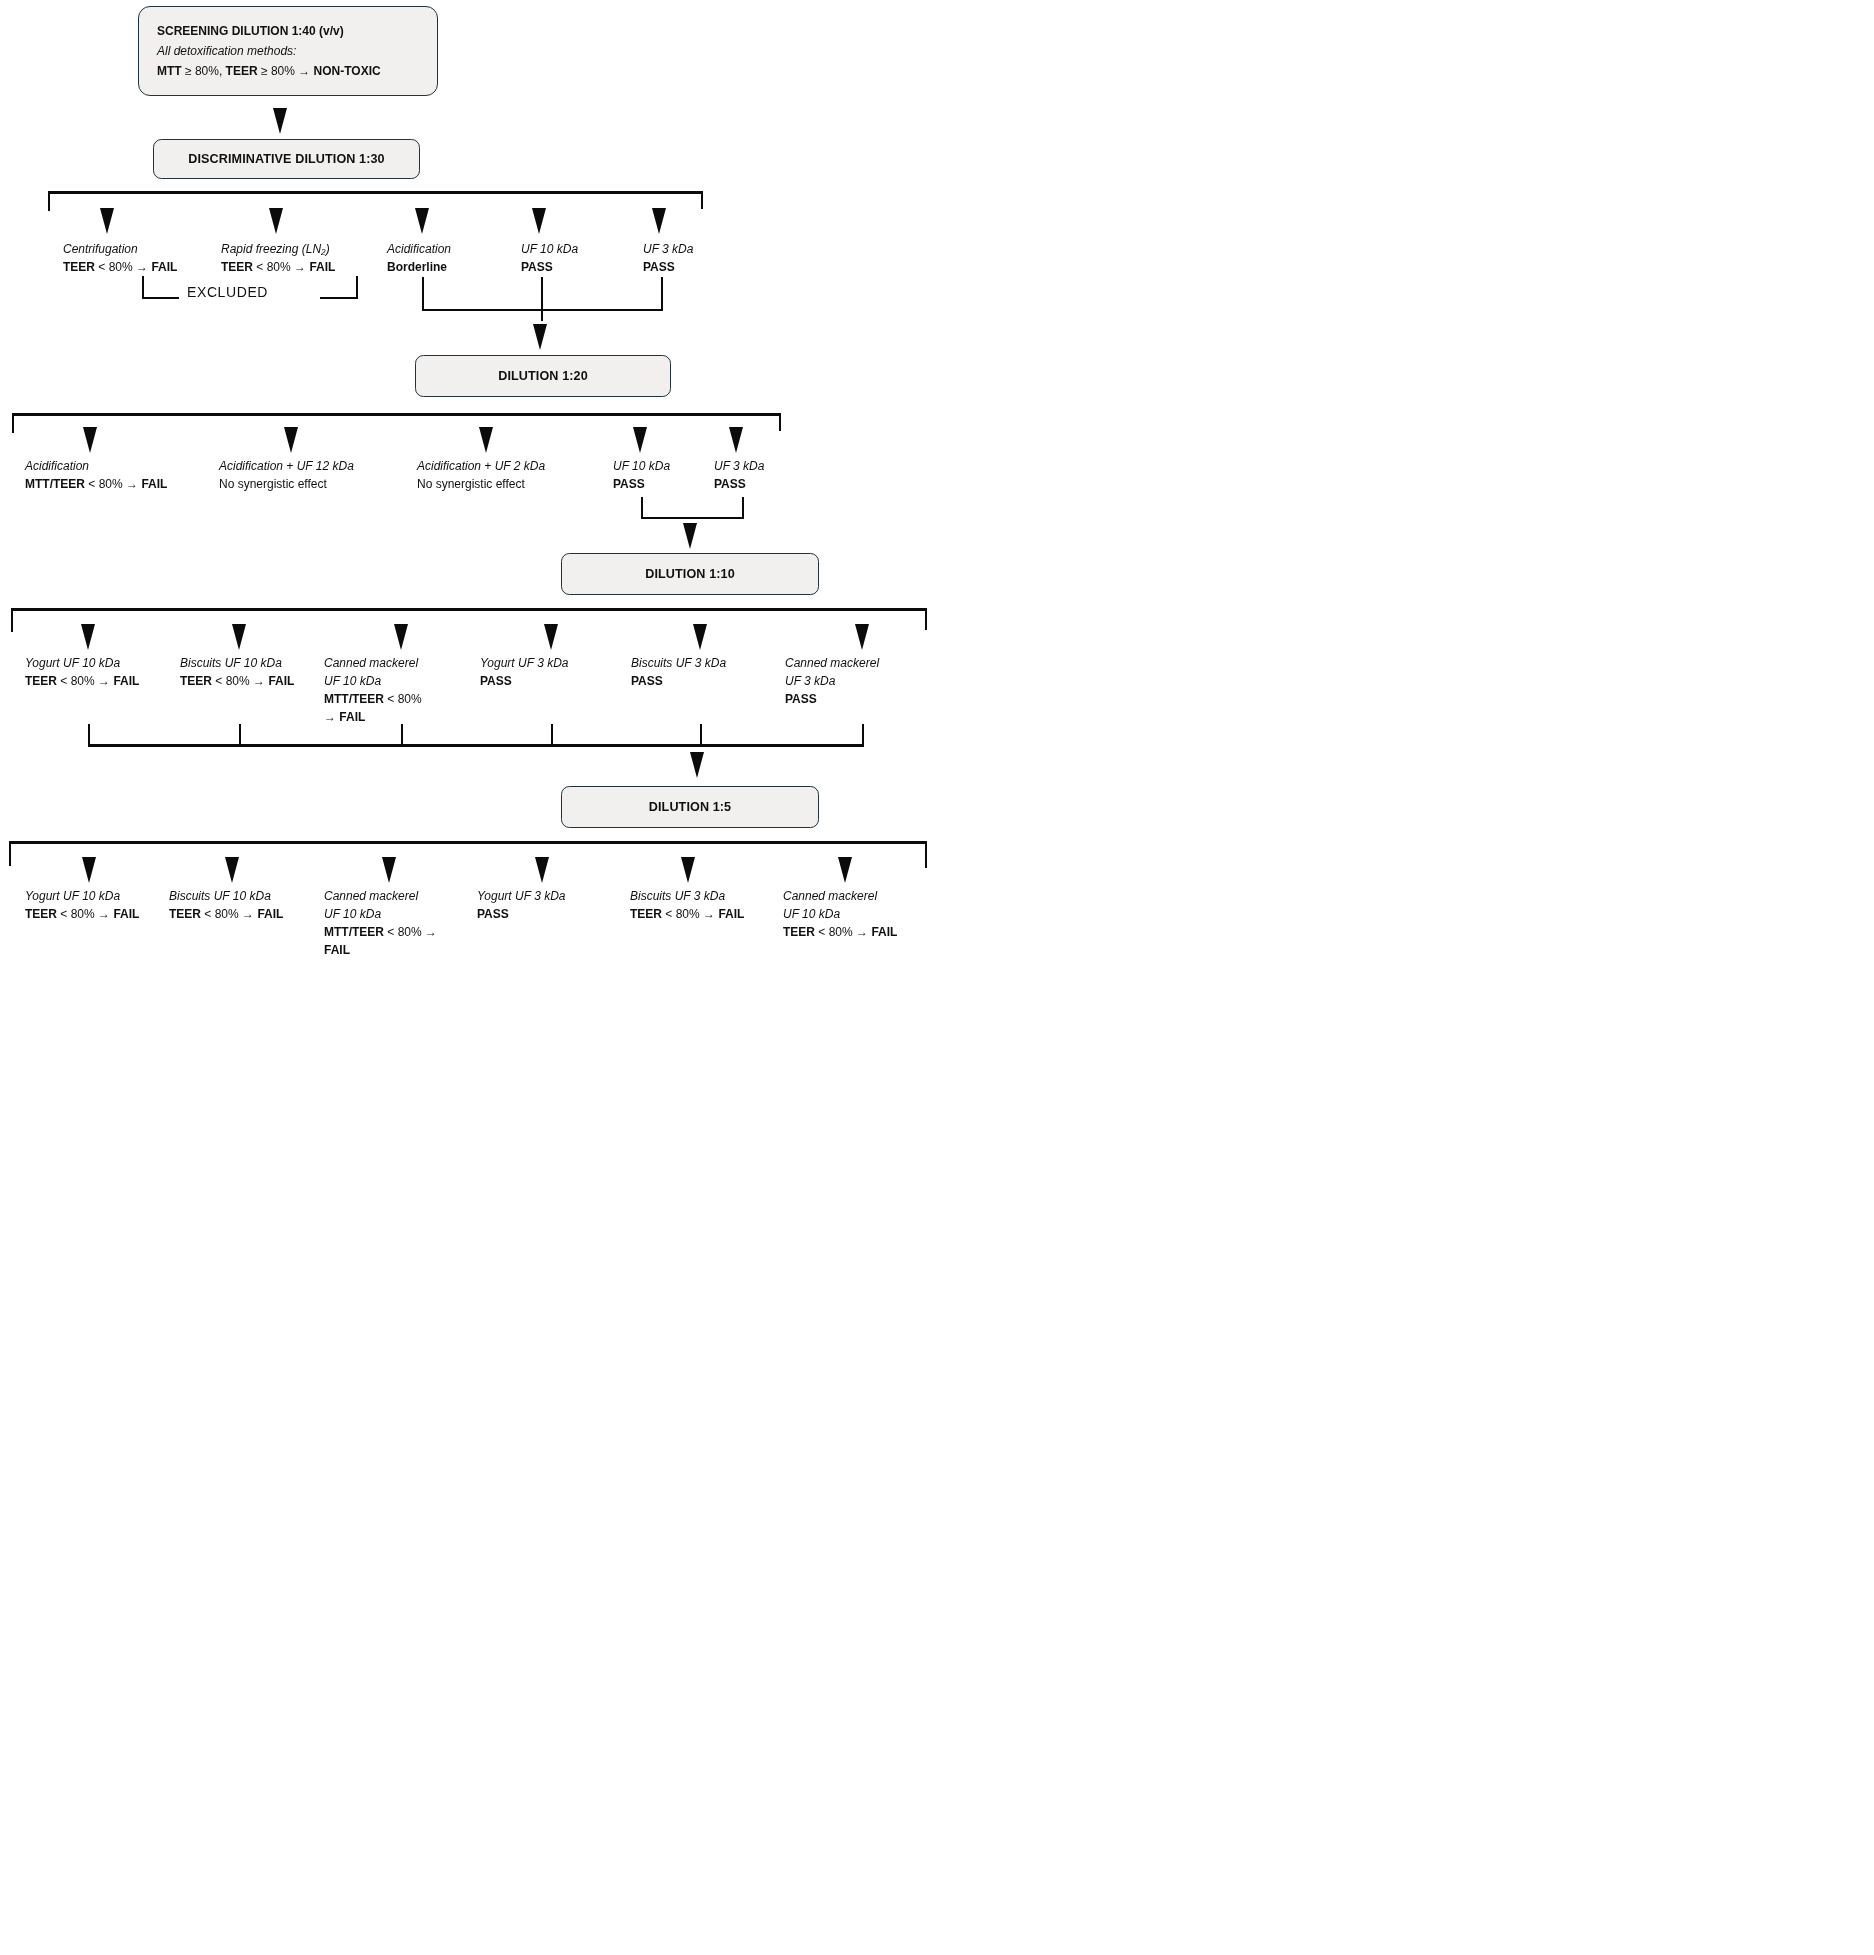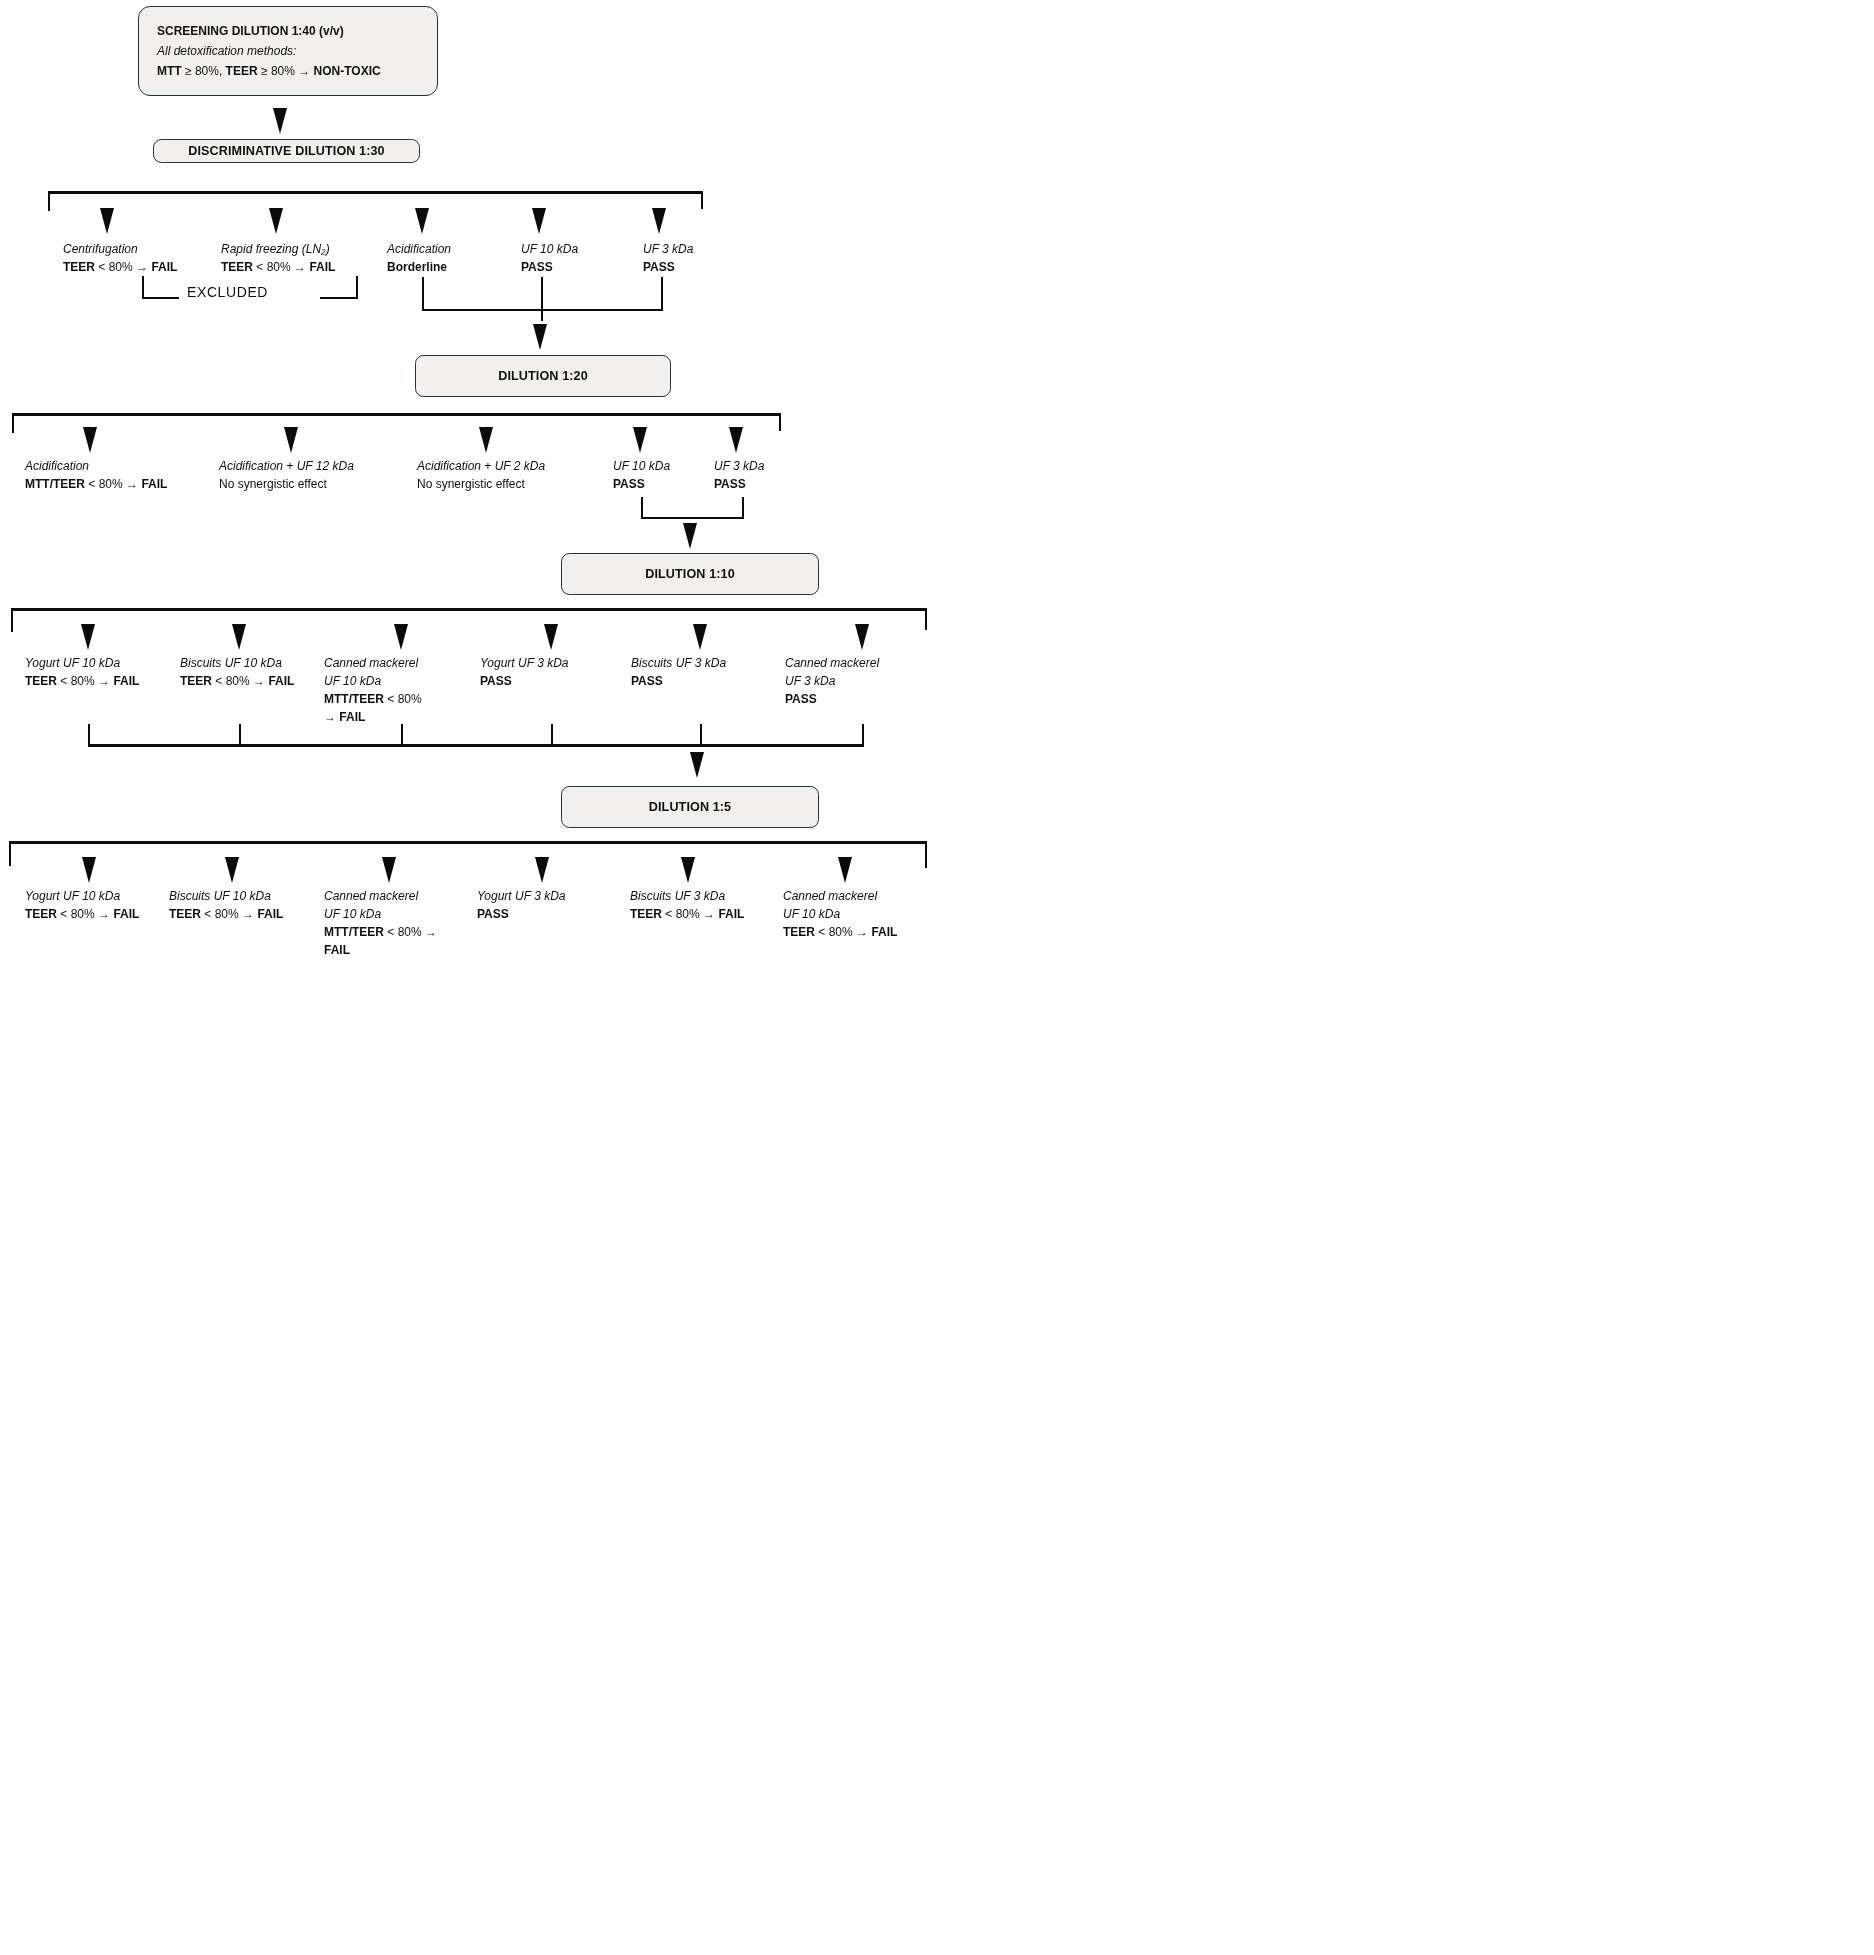--- a/index.html
+++ b/index.html
@@ -45,21 +45,21 @@
   <div class="box topbox" style="left:138px;top:6px;width:300px;height:90px;">
     <div>
         <div class="tline"><span class="b">SCREENING DILUTION 1:40 (v/v)</span></div>
         <div class="tline"><span class="i">All detoxification methods:</span></div>
         <div class="tline"><span class="b">MTT</span><span> ≥ 80%, </span><span class="b">TEER</span><span> ≥ 80% → </span><span class="b">NON-TOXIC</span></div>
       </div>
   </div>
 
   <div class="arr" style="left:273px;top:108px;"></div>
 
-  <div class="box" style="left:153px;top:139px;width:267px;height:24px;">
+  <div class="box" style="left:153px;top:139px;width:267px;height:40px;">
     <span class="lbl">DISCRIMINATIVE DILUTION 1:30</span>
   </div>
 
   <div class="hline" style="left:48px;top:191px;width:655px;height:3px;"></div>
   <div class="vline" style="left:48px;top:191px;width:1.8px;height:20px;"></div>
   <div class="vline" style="left:701px;top:191px;width:1.8px;height:18px;"></div>
 
   <div class="arr" style="left:100px;top:208px;"></div>
   <div class="arr" style="left:269px;top:208px;"></div>
   <div class="arr" style="left:415px;top:208px;"></div>

